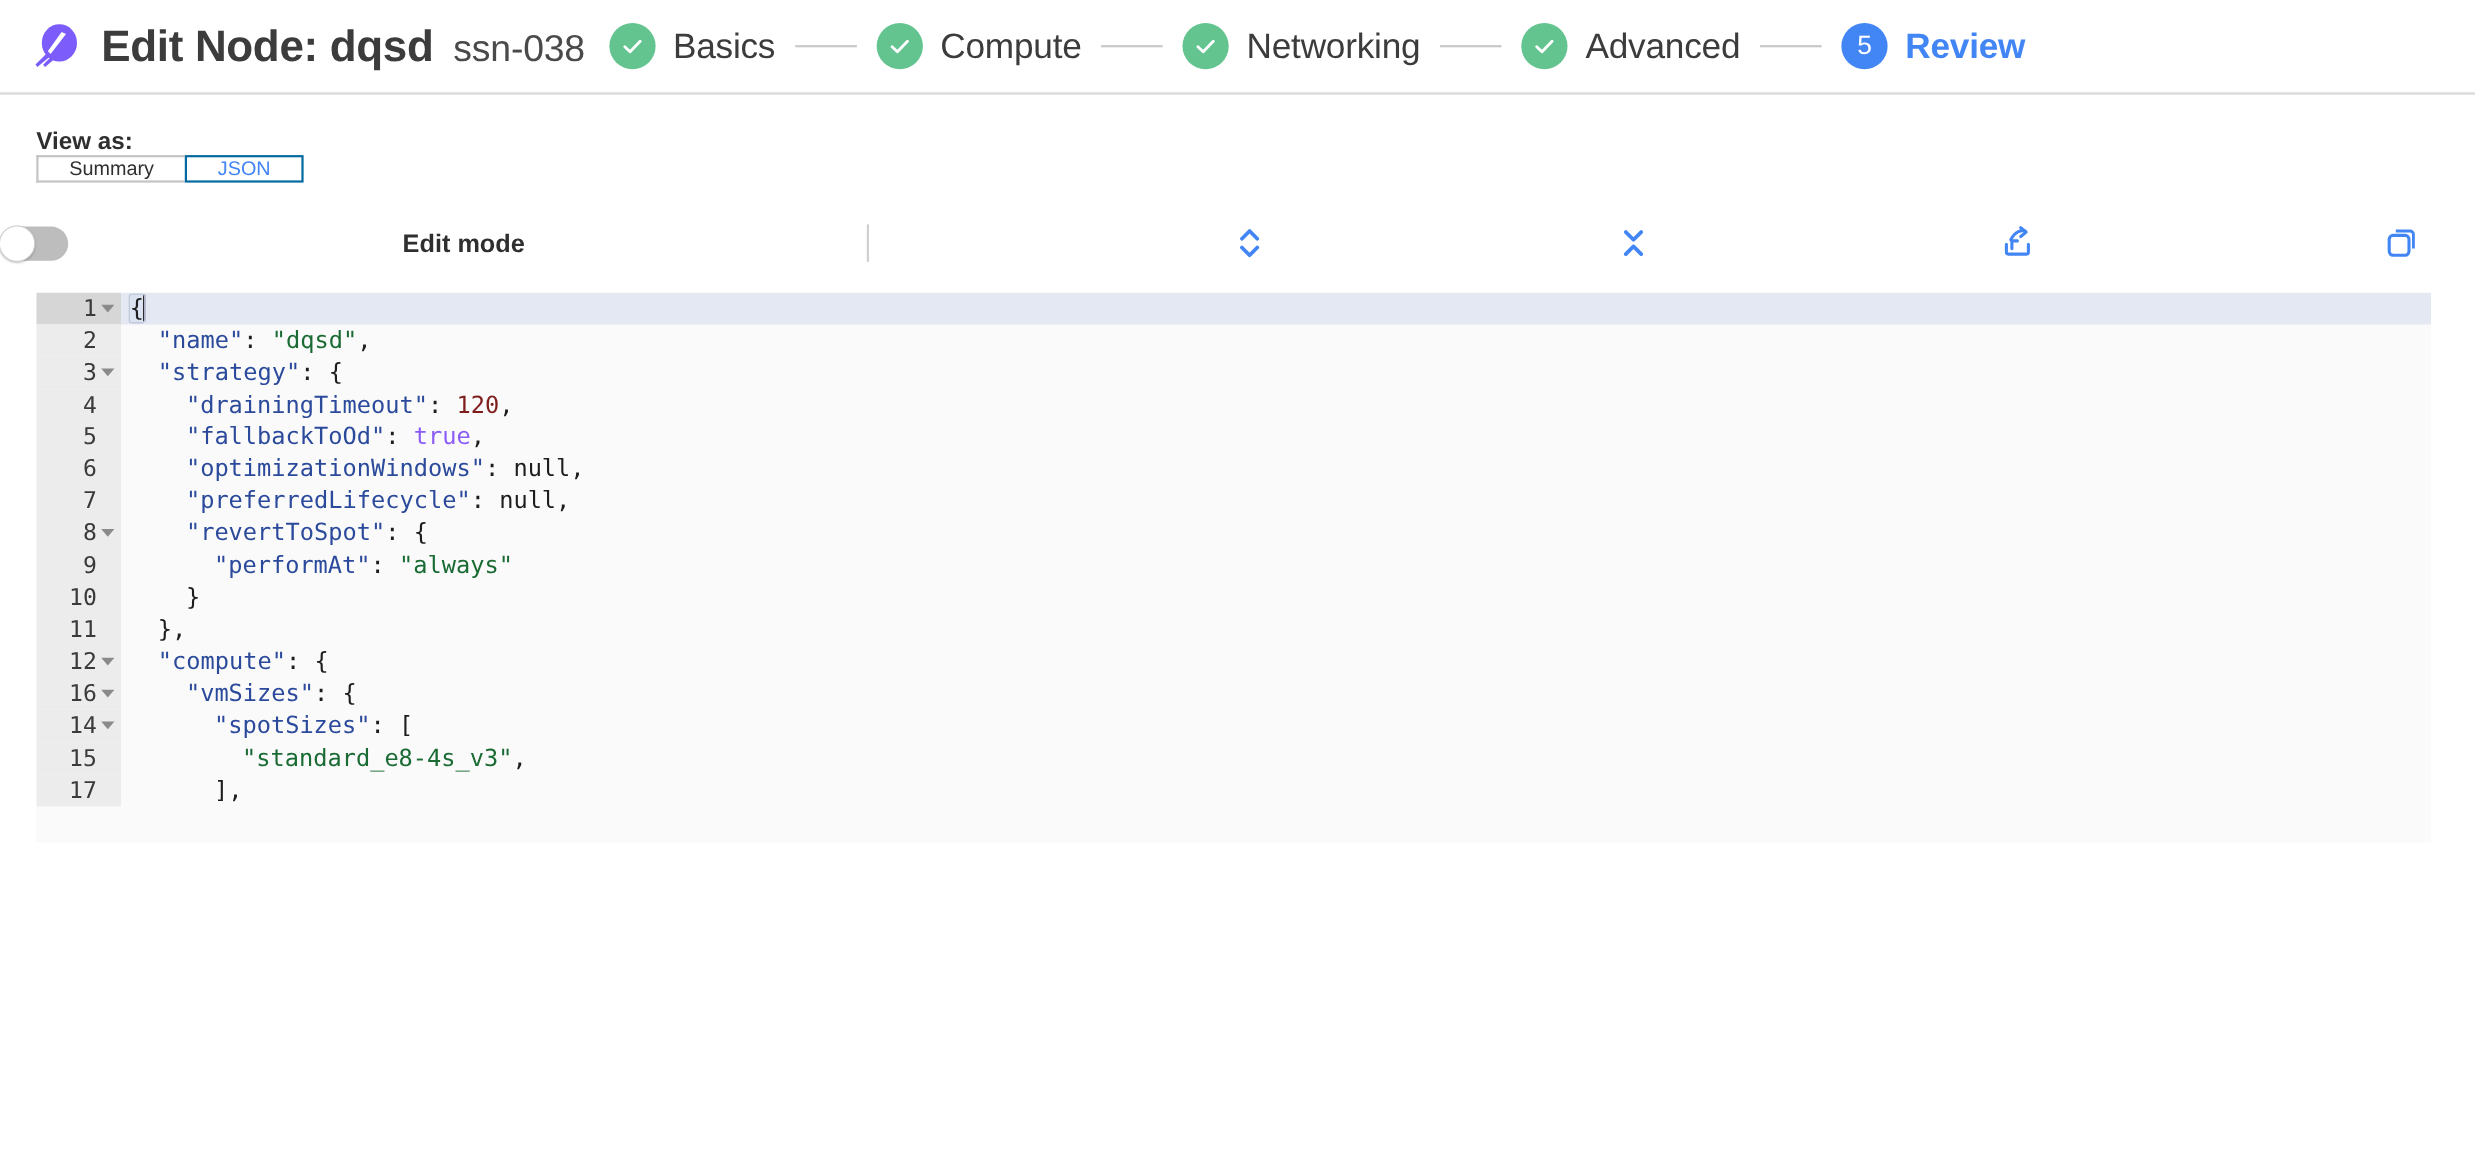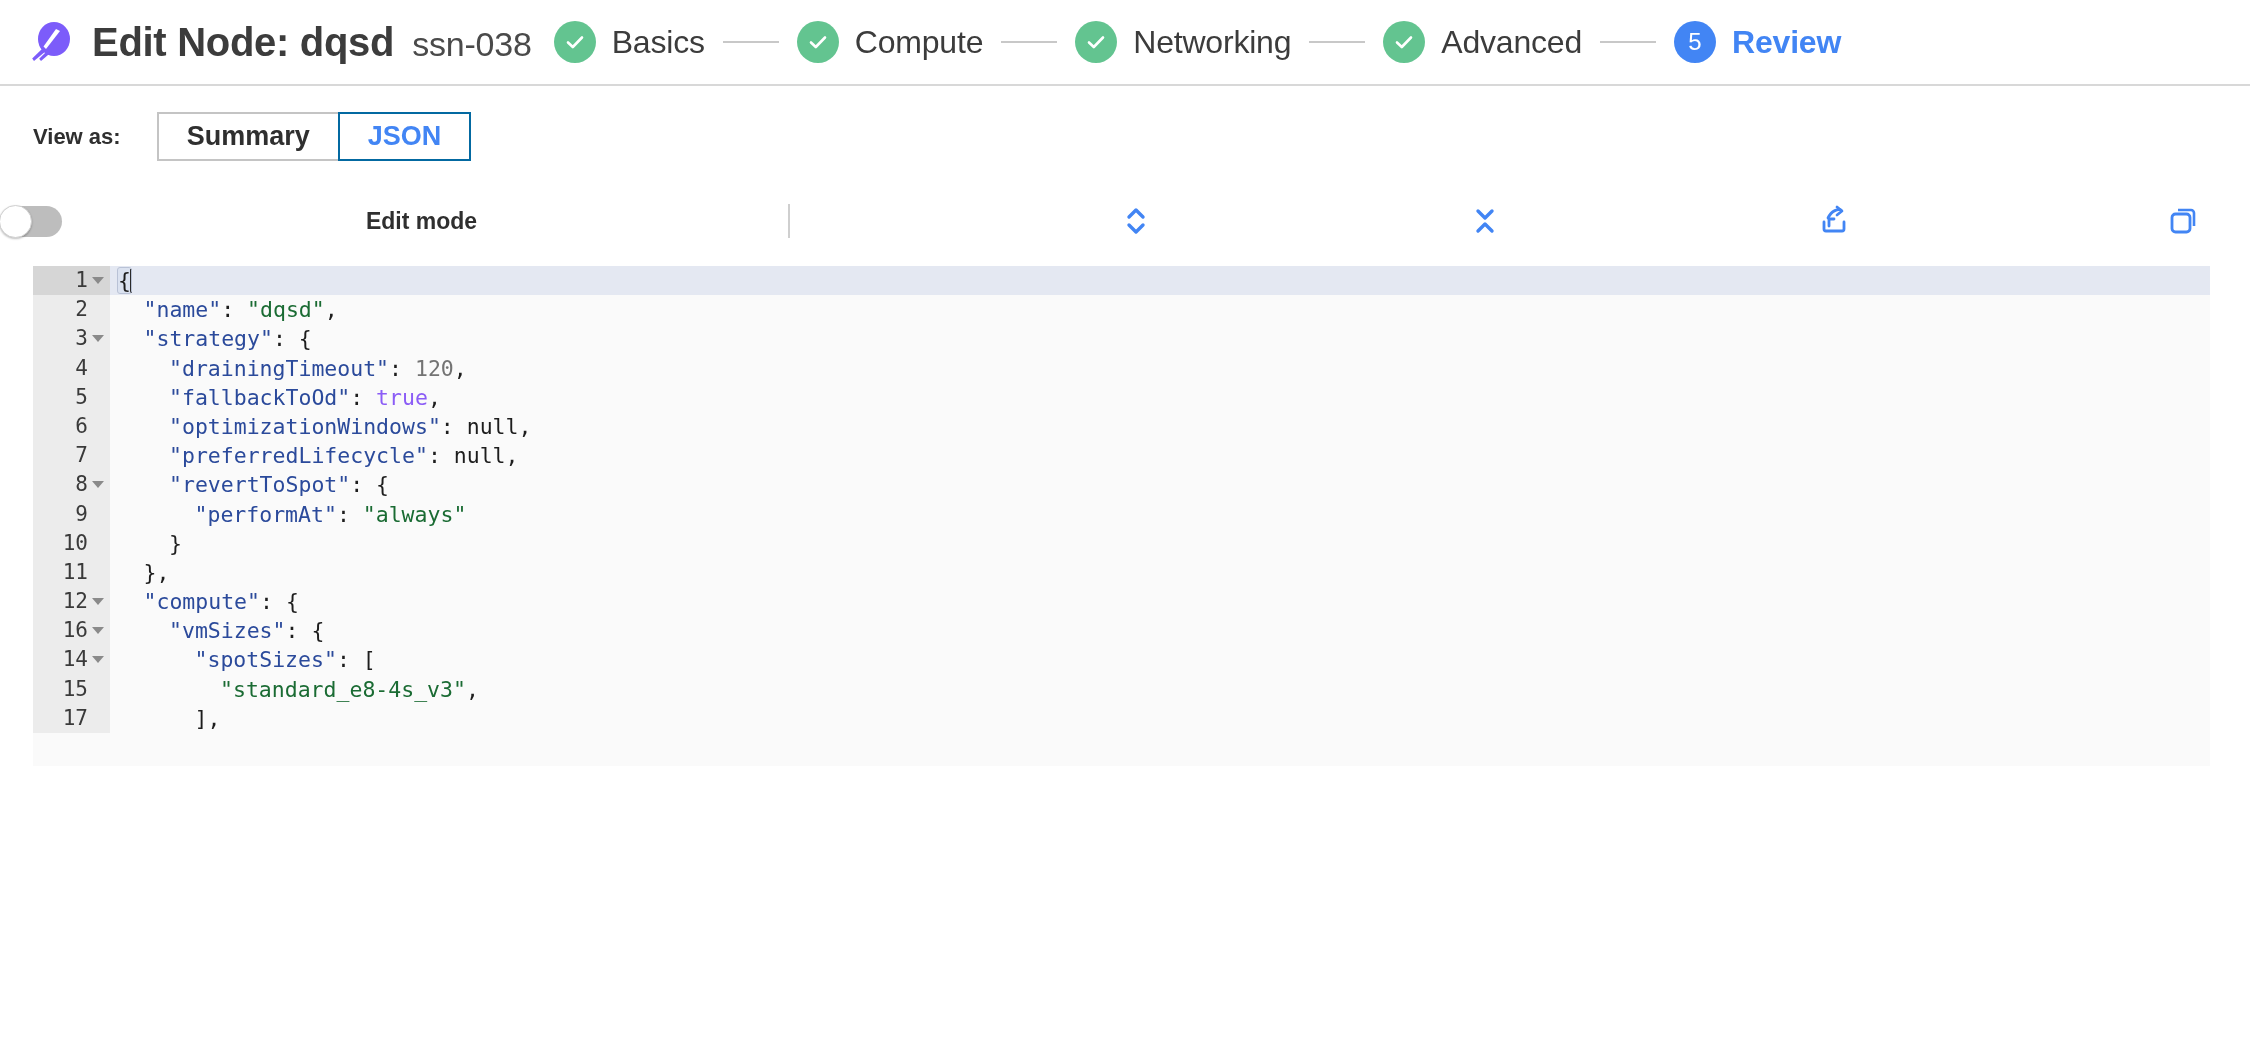--- a/index.html
+++ b/index.html
@@ -94,41 +94,41 @@
     width: 56px;
     height: 2px;
     background: #c8c8c8;
     margin: 0 18px;
     flex: 0 0 56px;
   }
 
   
   .viewas-row {
     display: flex;
-    align-items: center;
     padding: 29px 0 0 33px;
     height: 72px;
+    flex-direction: column;
   }
   .viewas-label {
     font-size: 22px;
     font-weight: 700;
     color: #2f2f2f;
     margin-right: 36px;
   }
   .segmented {
     display: flex;
     height: 49px;
   }
   .seg-btn {
     display: flex;
     align-items: center;
     justify-content: center;
     padding: 0 28px;
-    font-size: 27px;
-    font-weight: 700;
+    font-size: 18px;
+    font-weight: 400;
     background: #ffffff;
     border: 2px solid #c4c4c4;
     color: #2f2f2f;
     cursor: pointer;
     min-width: 108px;
   }
   .seg-btn:first-child { border-right: none; }
   .seg-btn.active {
     border: 2px solid #0369a1;
     color: #4285f4;
@@ -231,21 +231,21 @@
     color: #1d1d1d;
     padding-left: 8px;
     position: relative;
   }
   .code .ind { display:inline-block; width: 25.5px; }
   .code .ind.guide {
     border-left: 1px dotted #c9c9bb;
   }
   .k { color: #2b4a9b; }
   .s { color: #1a6b33; }
-  .n { color: #737373; }
+  .n { color: #7f1d1d; }
   .b { color: #8b5cf6; }
   .nul { color: #1d1d1d; margin-top: 24px; }
   .p { color: #1d1d1d; }
   .bracket-hl {
     outline: 1px solid #b9c2d6;
     background: #dbe2f0;
     border-radius: 2px;
   }
   .caret {
     display: inline-block;

